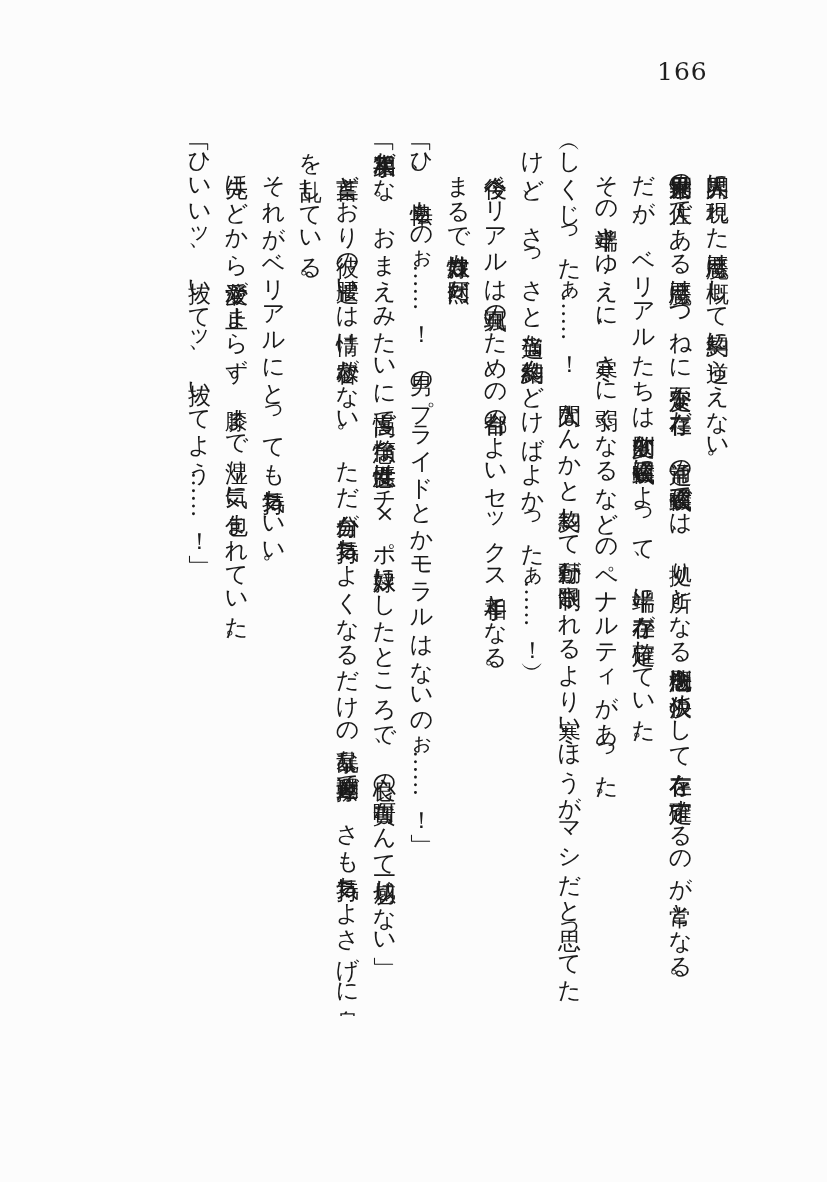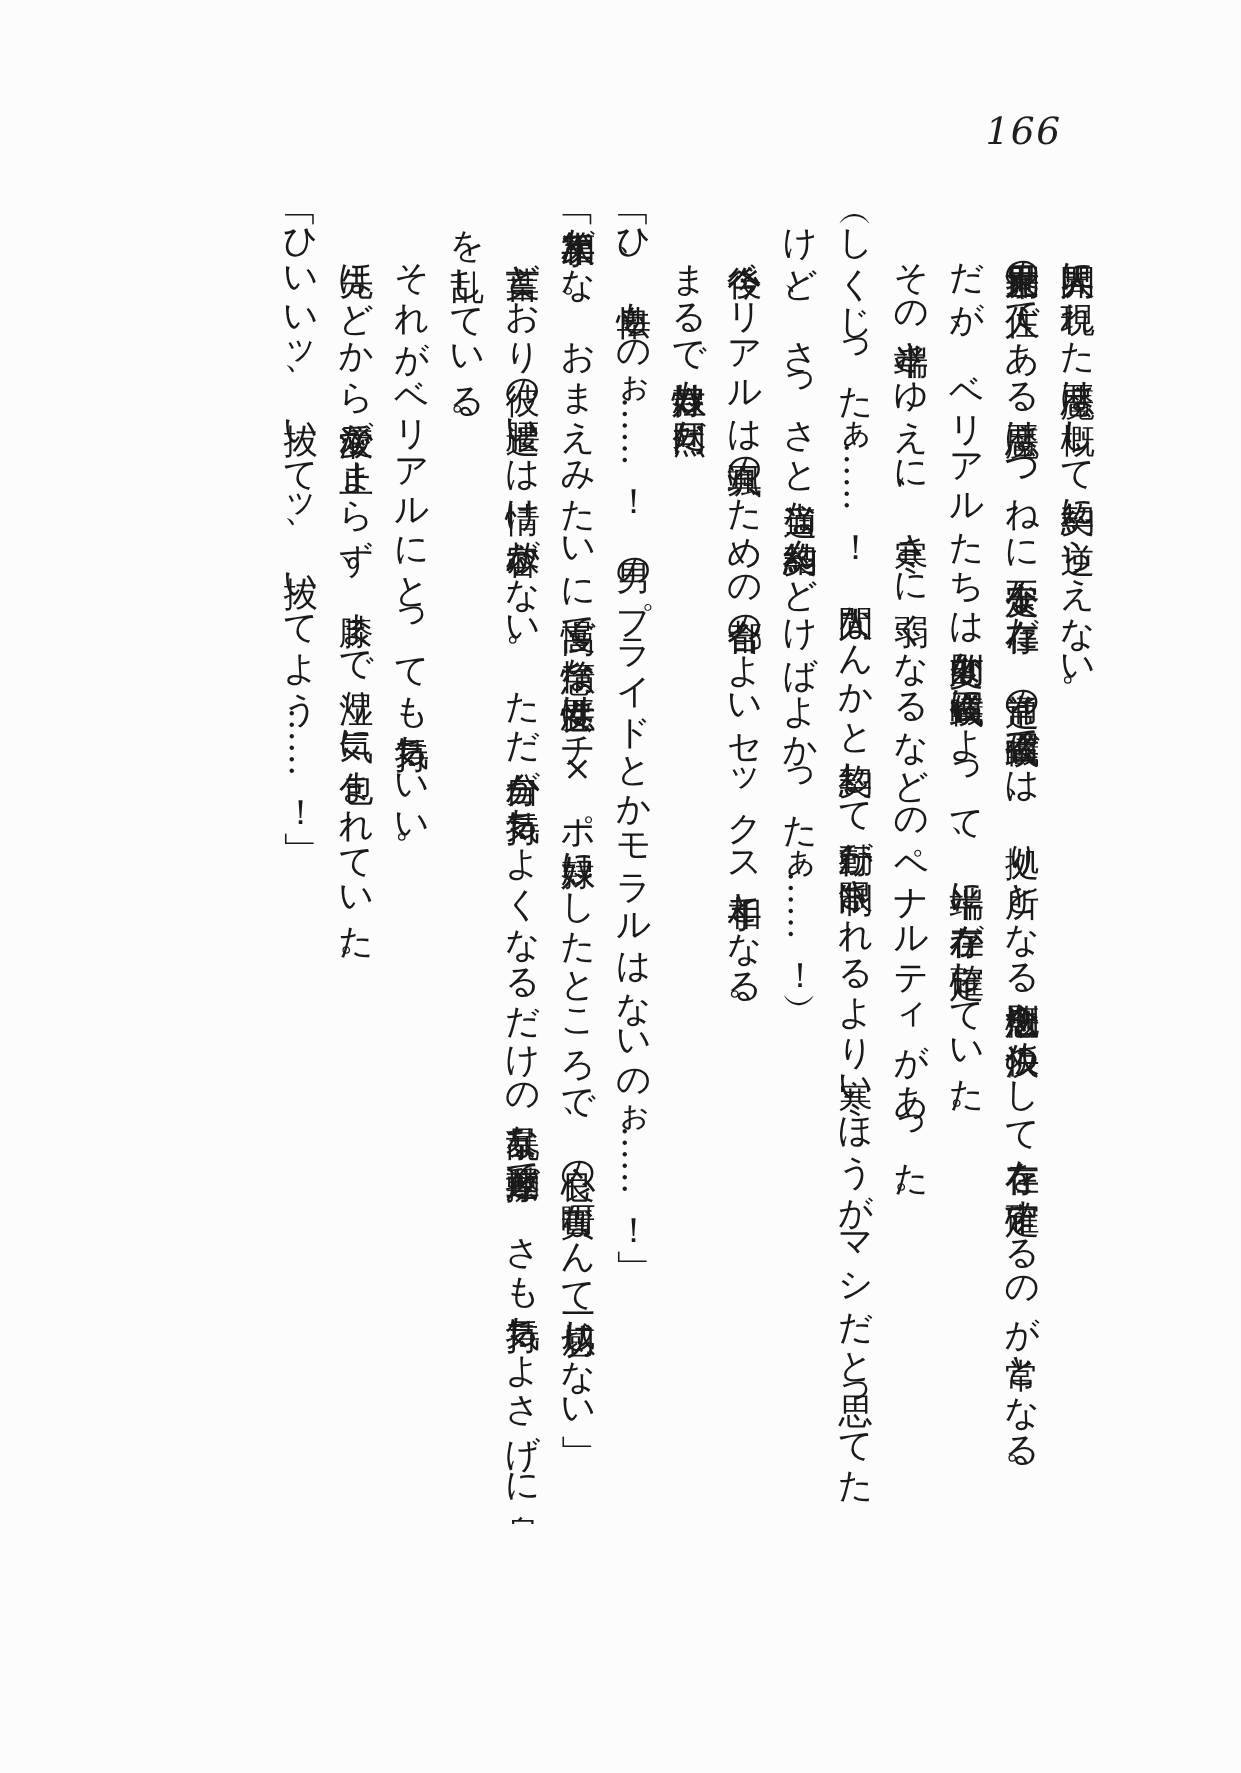--- a/index.html
+++ b/index.html
@@ -15,26 +15,25 @@
   .book-page {
     position: relative;
     width: 827px;
     height: 1182px;
     background: #fcfcfc;
     color: #1a1a1a;
     overflow: hidden;
   }
   .page-number {
     position: absolute;
-    top: 73px;
+    top: 57px;
     left: 657px;
     font-size: 25px;
     letter-spacing: 1px;
     color: #1f1f1f;
-    font-style: italic;
   }
   .text-body {
     position: absolute;
     top: 136px;
     left: 104px;
     width: 632px;
     height: 880px;           
     writing-mode: vertical-rl;
     text-orientation: mixed;
     font-size: 23px;

